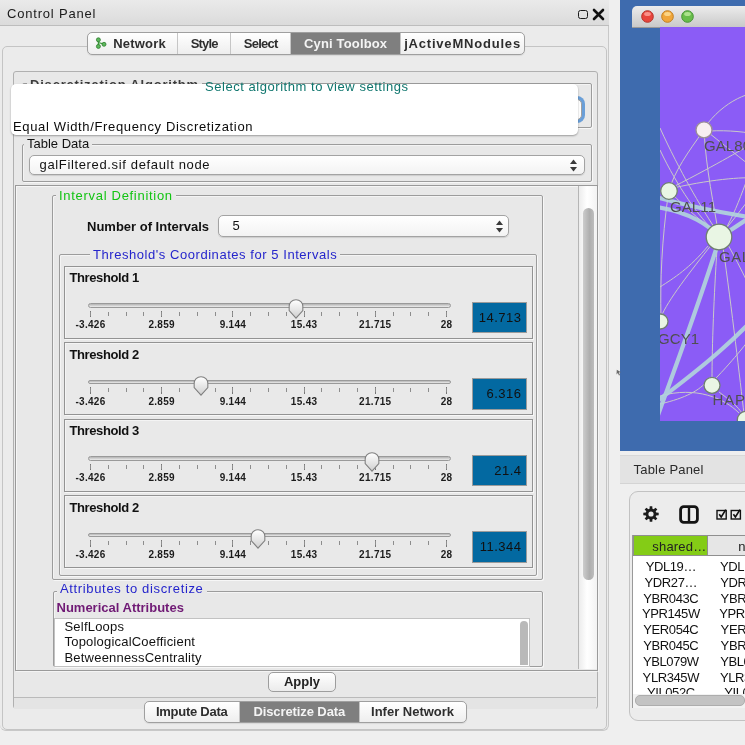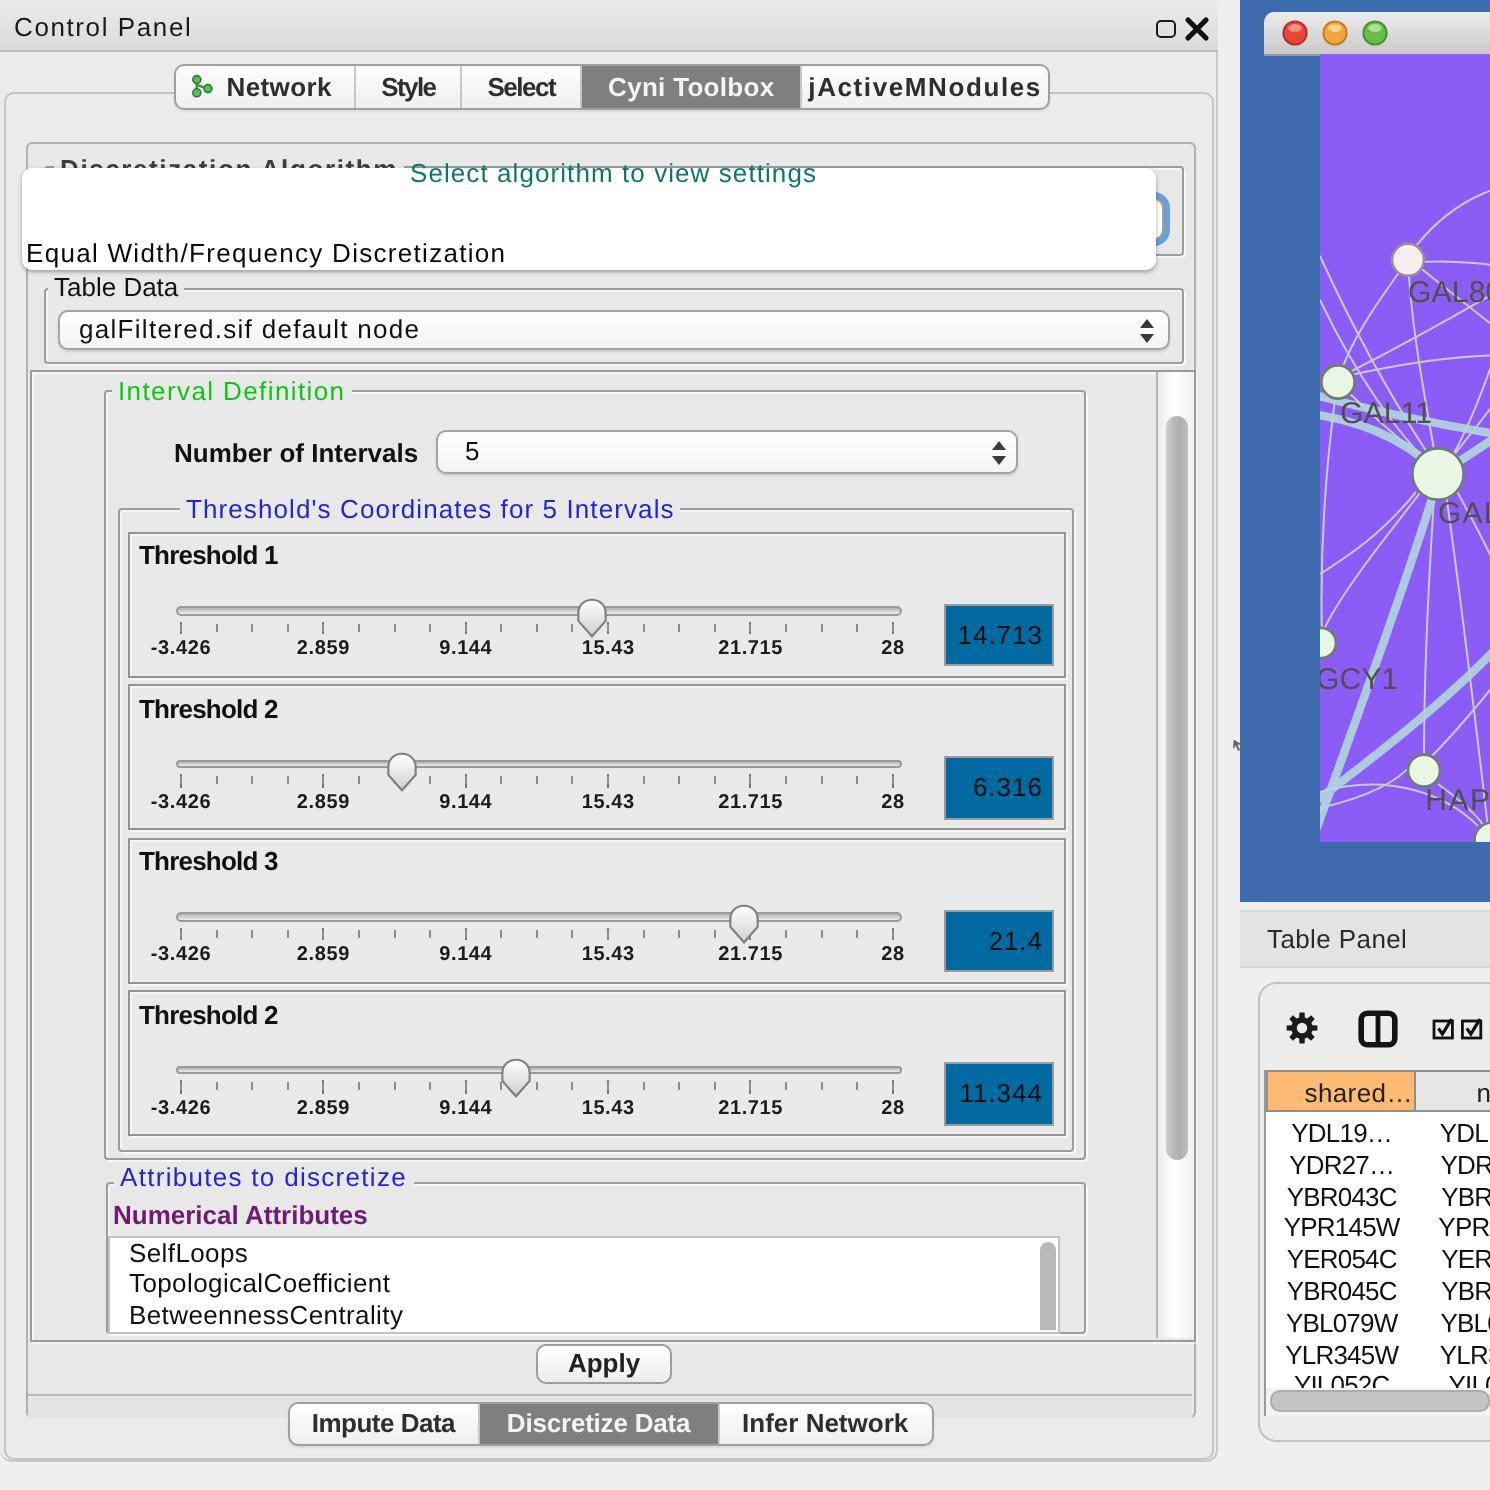--- a/index.html
+++ b/index.html
@@ -278,21 +278,21 @@
 <svg class="abs" style="left:715.5px;top:507.5px;" width="27" height="12" viewBox="0 0 27 12">
       <g fill="none" stroke="#111" stroke-width="1.4">
         <rect x="1" y="2.5" width="9.2" height="8.5"></rect>
         <rect x="15.2" y="2.5" width="9.2" height="8.5"></rect>
       </g>
       <path d="M3.2 6.2 L5.2 9 L9.8 1.6" fill="none" stroke="#111" stroke-width="1.6"></path>
       <path d="M17.4 6.2 L19.4 9 L24 1.6" fill="none" stroke="#111" stroke-width="1.6"></path>
     </svg>
 
 <div class="abs" style="left:632.4px;top:534.8px;width:113px;height:173.5px;background:#fff;overflow:hidden;border-left:1px solid #9a9a9a;border-bottom:1px solid #9a9a9a;box-sizing:border-box;">
-  <div class="abs" style="left:0;top:0;width:74.9px;height:21.5px;background:#fdba74;border:1px solid #8f8f8f;box-sizing:border-box;text-align:center;text-indent:17px;font-size:13px;letter-spacing:0.2px;line-height:22px;color:#222;">shared…</div>
+  <div class="abs" style="left:0;top:0;width:74.9px;height:21.5px;background:#84cc16;border:1px solid #8f8f8f;box-sizing:border-box;text-align:center;text-indent:17px;font-size:13px;letter-spacing:0.2px;line-height:22px;color:#222;">shared…</div>
   <div class="abs" style="left:74.9px;top:0;width:39px;height:21.5px;background:#e6e6e6;border-top:1px solid #8f8f8f;border-bottom:1px solid #8f8f8f;box-sizing:border-box;font-size:13px;line-height:21px;color:#222;">
         <span style="position:absolute;left:30px;letter-spacing:0.3px;">na</span>
       </div>
   <div class="abs" style="left:0;top:24.2px;width:74.9px;text-align:center;font-size:13px;letter-spacing:-0.4px;line-height:15.8px;color:#111;">YDL19…<br>YDR27…<br>YBR043C<br>YPR145W<br>YER054C<br>YBR045C<br>YBL079W<br>YLR345W<br>YIL052C</div>
   <div class="abs" style="left:74.9px;top:24.2px;width:79.7px;text-align:center;font-size:13px;letter-spacing:-0.4px;line-height:15.8px;color:#111;">YDL194W<br>YDR277C<br>YBR043C<br>YPR145W<br>YER054C<br>YBR045C<br>YBL079W<br>YLR345W<br>YIL052C</div>
 </div>
 <div class="abs" style="left:633.4px;top:693.5px;width:112px;height:14px;background:#f2f2f2;"></div>
 <div class="abs" style="left:634.8px;top:694.8px;width:108.6px;height:9.5px;background:#c3c3c3;border:0.5px solid #adadad;border-radius:5px;"></div>
 
 </div>

